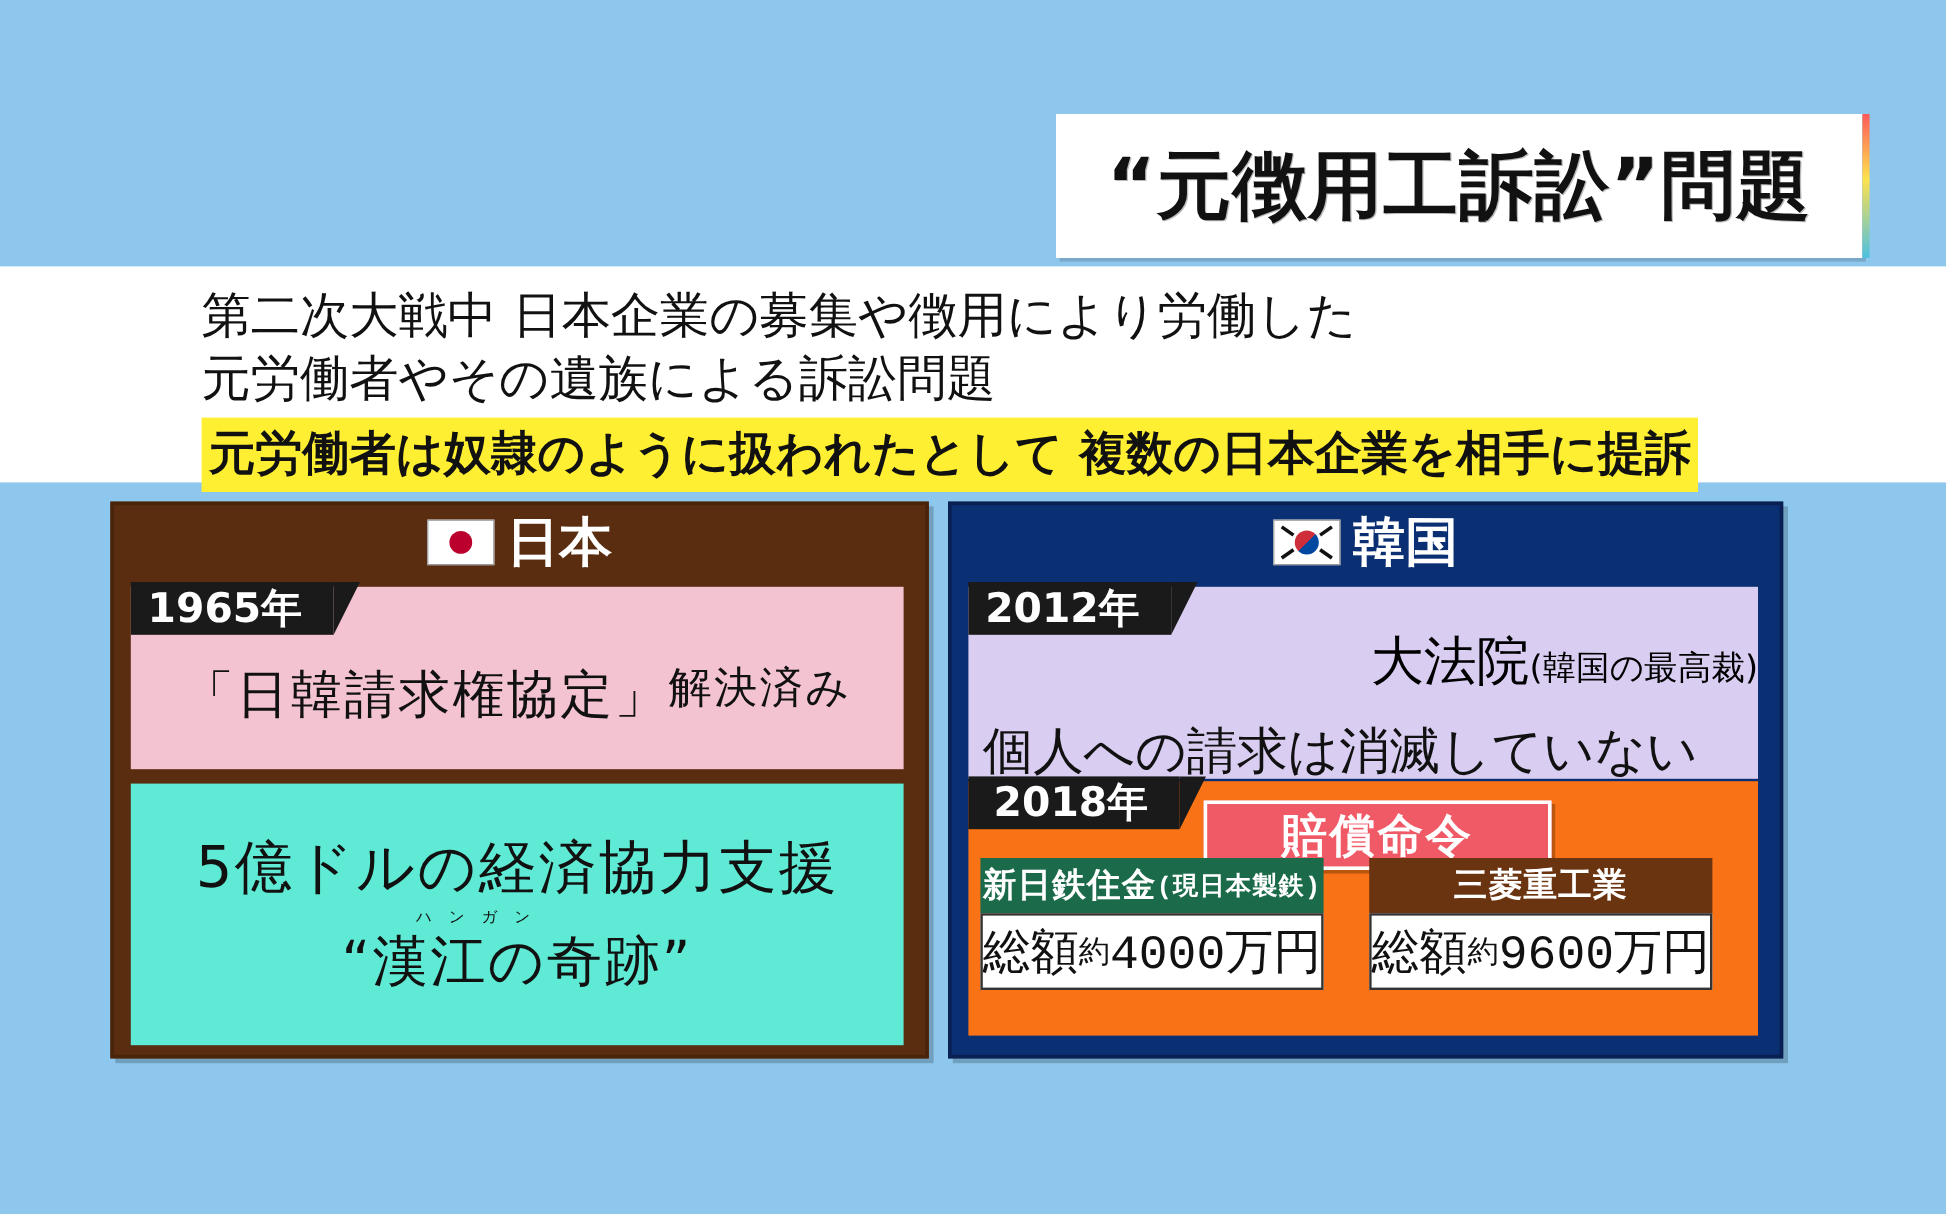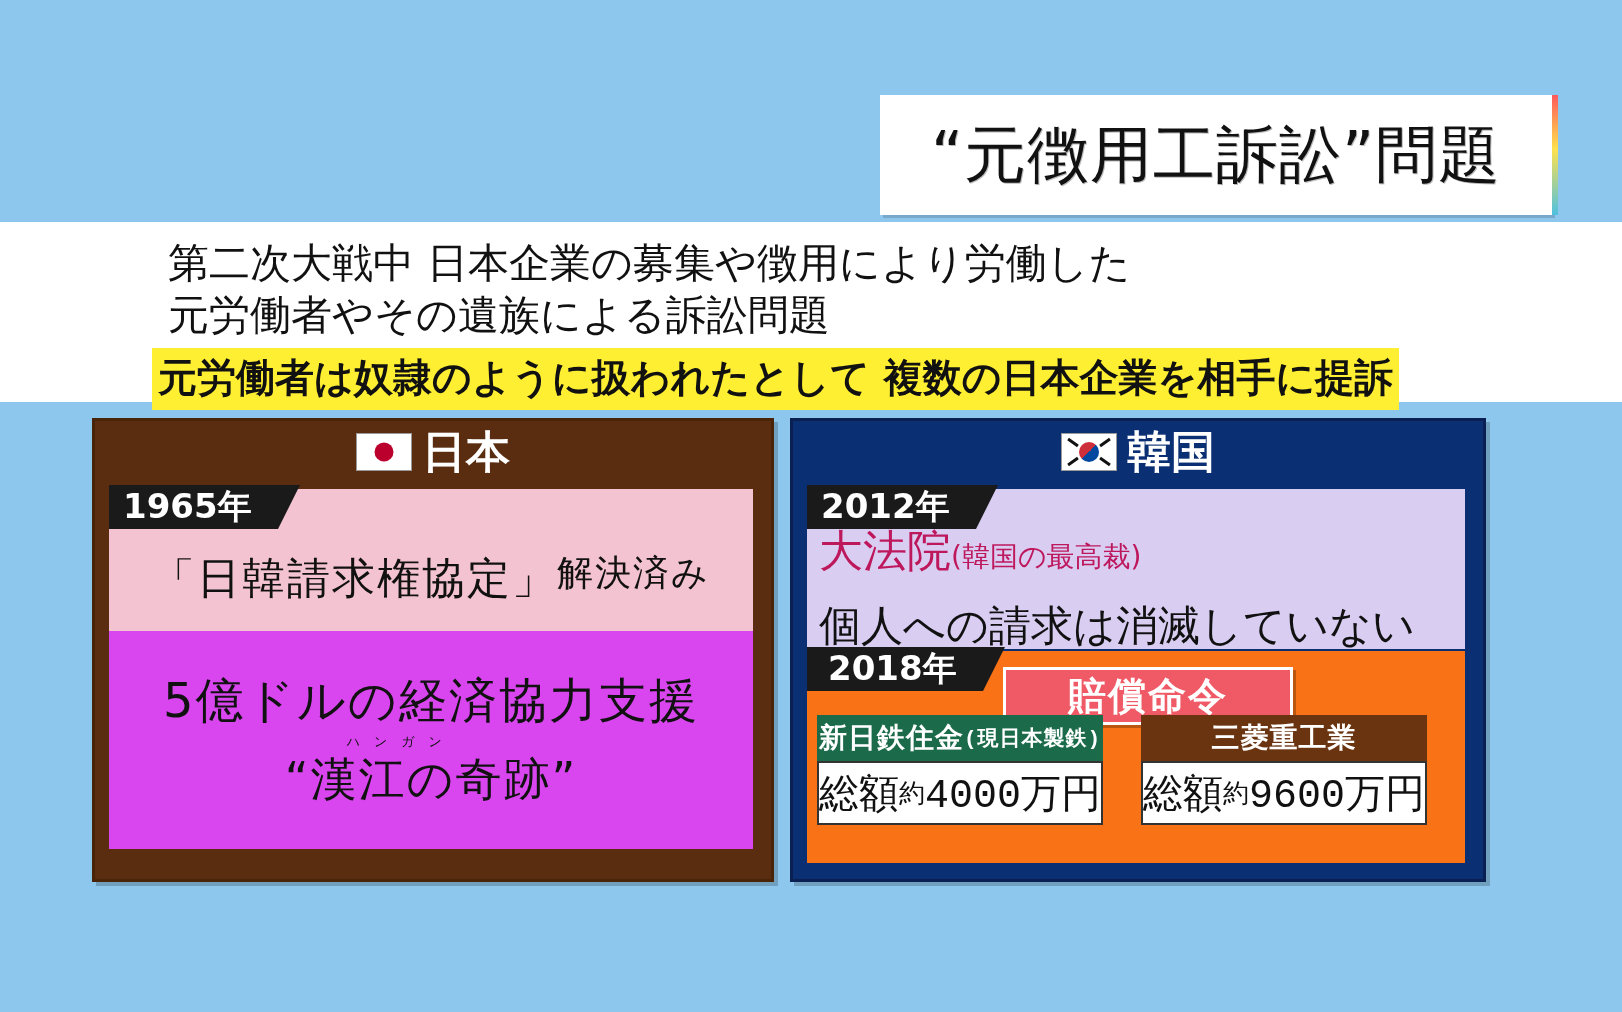--- a/index.html
+++ b/index.html
@@ -31,21 +31,21 @@
   .title-box .accent-r {
     position: absolute;
     right: -6px;
     top: 0;
     width: 6px;
     height: 120px;
     background: linear-gradient(180deg,#ff5a5a 0%, #ffe14d 45%, #4ec0e0 100%);
   }
   .title-text {
     font-size: 62px;
-    font-weight: normal;
+    font-weight: bold;
     color: #111111;
     letter-spacing: 1px;
     white-space: nowrap;
     text-shadow: 1px 1px 0 #bbbbbb;
   }
 
   
   .desc-band {
     position: absolute;
     left: 0;
@@ -59,21 +59,21 @@
     left: 168px;
     font-size: 41px;
     color: #111111;
     font-weight: 500;
     white-space: nowrap;
   }
   .desc-line.l1 { top: 236px; }
   .desc-line.l2 { top: 288px; }
   .desc-highlight {
     position: absolute;
-    left: 152px;
+    left: 168px;
     top: 348px;
     background: #ffef33;
     font-size: 39px;
     font-weight: 600;
     color: #111111;
     padding: 3px 6px 5px 6px;
     white-space: nowrap;
   }
 
   
@@ -190,24 +190,24 @@
   }
   .jp-b1-l2 {
     font-size: 36px;
     color: #111;
     letter-spacing: 2px;
     margin-top: 17px;
   }
   .jp-block2 {
     position: absolute;
     left: 14px;
-    top: 210px;
+    top: 232px;
     width: 644px;
     height: 218px;
-    background: #d946ef;
+    background: #5eead4;
     display: flex;
     flex-direction: column;
     align-items: center;
     justify-content: center;
   }
   .jp-b2-l1 {
     font-size: 48px;
     color: #111;
     letter-spacing: 2px;
   }
@@ -236,22 +236,23 @@
     height: 160px;
     background: #d9cdf2;
     display: flex;
     flex-direction: column;
     justify-content: center;
     padding-left: 12px;
     box-sizing: border-box;
   }
   .kr-b1-l1 {
     font-size: 44px;
-    color: #be185d;
+    color: #000000;
     margin-top: 38px;
+    text-align: right;
   }
   .kr-b1-l1 .small {
     font-size: 28px;
   }
   .kr-b1-l2 {
     font-size: 42px;
     color: #111;
     margin-top: 17px;
   }
   .kr-block2 {

